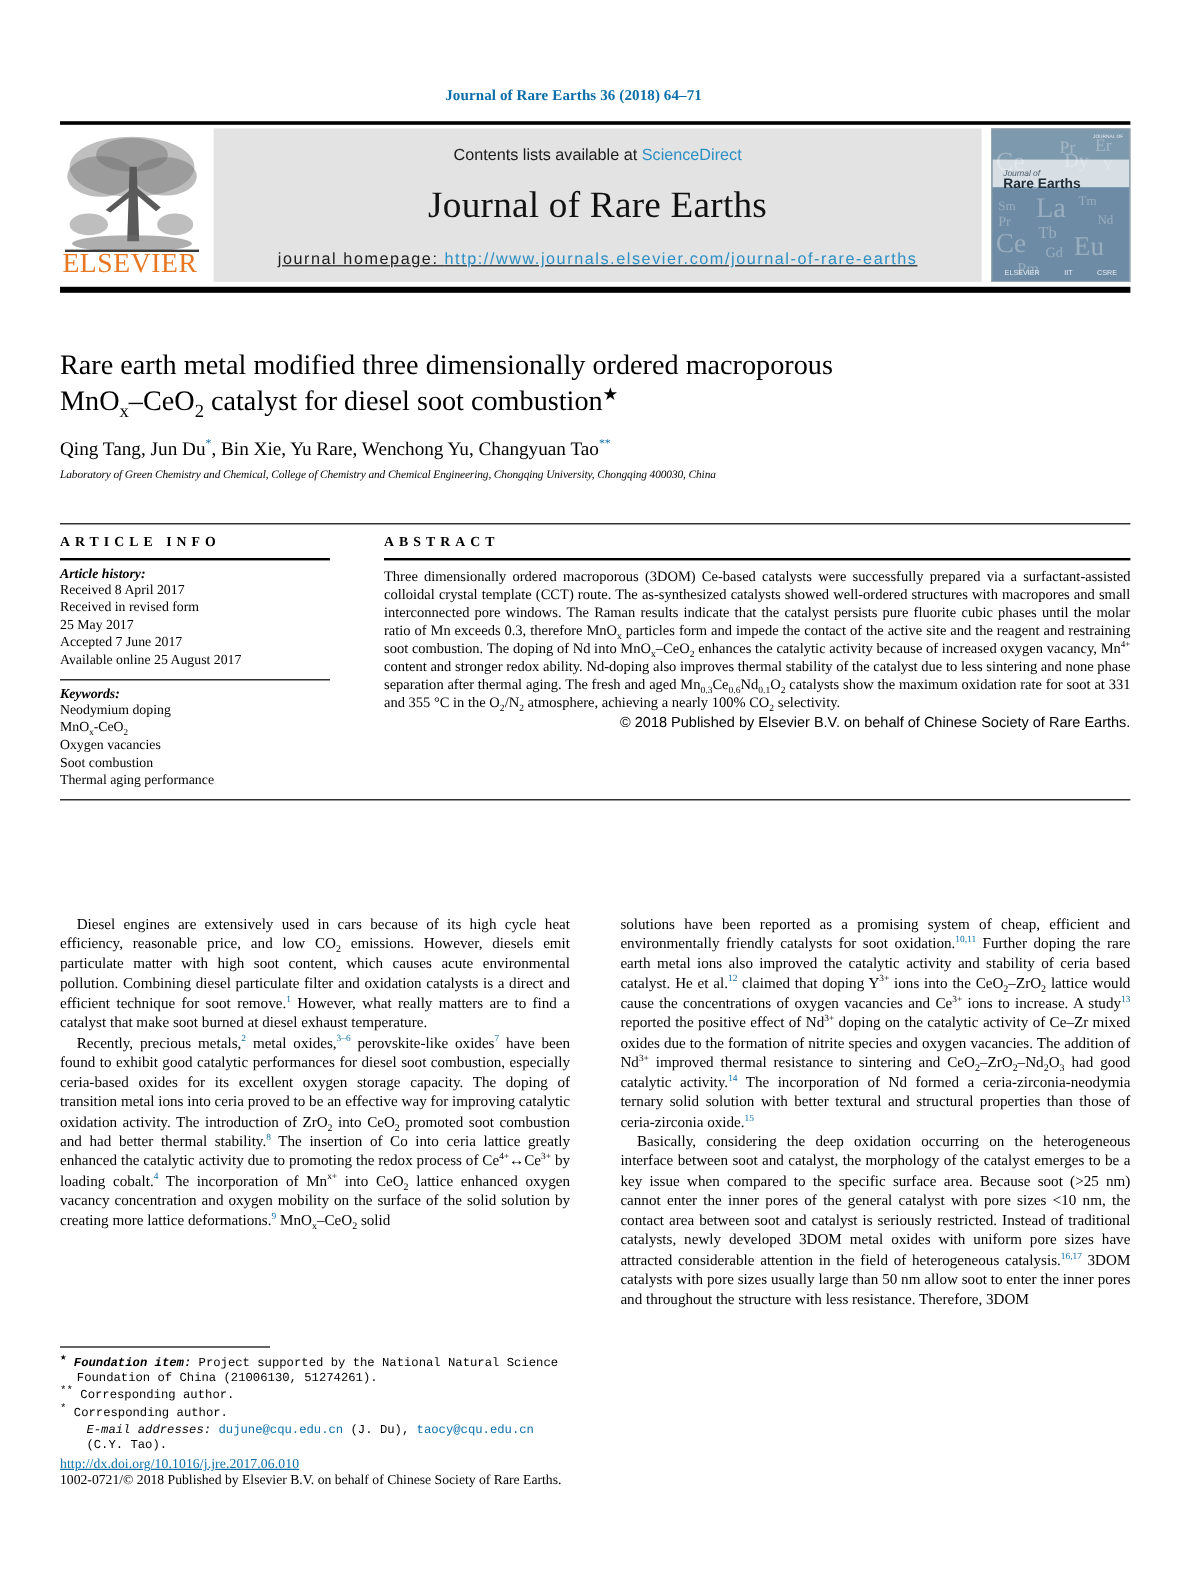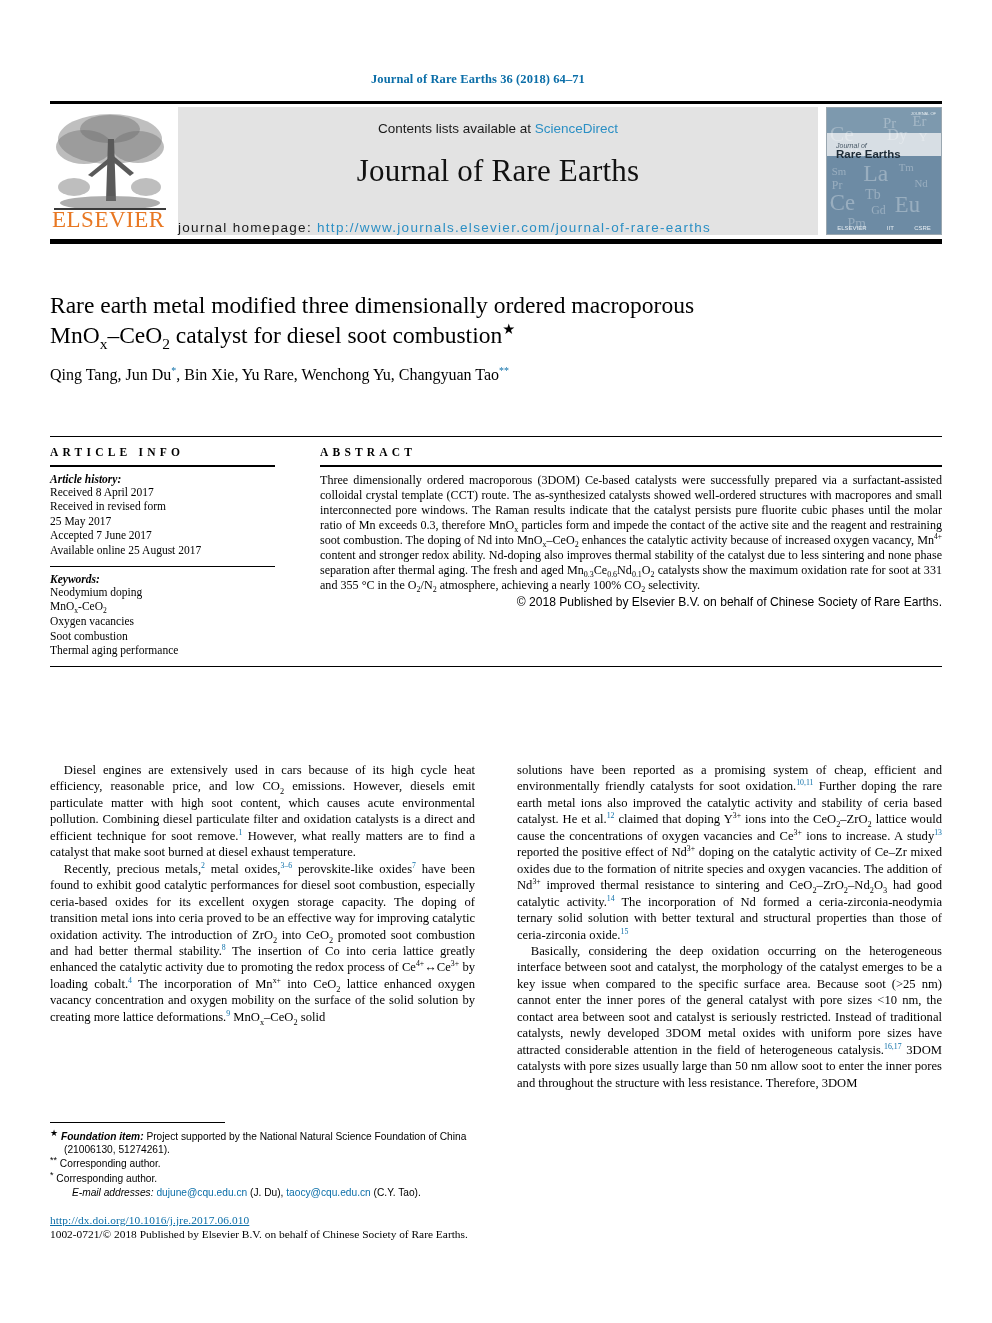--- a/index.html
+++ b/index.html
@@ -90,25 +90,27 @@
     position: absolute;
     top: 46px; left: 0; right: 0;
     text-align: center;
     font-family: "Liberation Serif", serif;
     font-size: 31px;
     color: #111;
     letter-spacing: 0.2px;
   }
   .homepage-line {
     position: absolute;
-    bottom: 0; left: 0; right: 0;
+    bottom: 12px; left: 0; right: 0;
+    text-align: center;
     font-family: "Liberation Sans", sans-serif;
     font-size: 13.5px;
     color: #1a1a1a;
     letter-spacing: 1.3px;
+    text-decoration: underline;
   }
   .hp-url { color: #2b8fc4; }
   .cover-thumb {
     width: 114px;
     flex: 0 0 114px;
     border: 1px solid #9aa7b0;
     position: relative;
     overflow: hidden;
     background: #6f8ca4;
   }
@@ -215,21 +217,21 @@
   .bcol p.no-indent { text-indent: 0; }
 
   
   .footnote-area {
     position: absolute;
     left: 50px; top: 1122px;
     width: 425px;
   }
   .fn-rule { width: 175px; height: 1px; background: #000; margin-bottom: 7px; }
   .fn-line {
-    font-family: Liberation Sans, sans-serif;
+    font-family: Liberation Mono, monospace;
     font-size: 10.2px;
     line-height: 13.2px;
     padding-left: 14px;
     text-indent: -14px;
     margin-bottom: 1px;
   }
   .fn-mark { font-size: 9px; }
   .fn-ital { font-style: italic; }
   .link-blue { color: #0b6ea8; }
 
@@ -359,20 +361,21 @@
   </div>
 
   <div class="title-block">
     <h1 class="paper-title">
       <span>Rare earth metal modified three dimensionally ordered macroporous</span><br>
       <span>MnO</span><sub>x</sub><span>–CeO</span><sub>2</sub><span> catalyst for diesel soot combustion</span><sup class="star-sup">★</sup>
     </h1>
     <div class="authors">
       <span>Qing Tang, Jun Du</span><sup class="blue-sup">*</sup><span>, Bin Xie, Yu Rare, Wenchong Yu, Changyuan Tao</span><sup class="blue-sup">**</sup>
     </div>
+    <div class="affil">Laboratory of Green Chemistry and Chemical, College of Chemistry and Chemical Engineering, Chongqing University, Chongqing 400030, China</div>
   </div>
 
   <div class="info-region">
     <div class="info-rule-top"></div>
     <div class="info-cols">
 
       <div class="col-info">
         <div class="sec-head">ARTICLE INFO</div>
         <div class="hr-black"></div>
         <div class="info-italic">Article history:</div>

